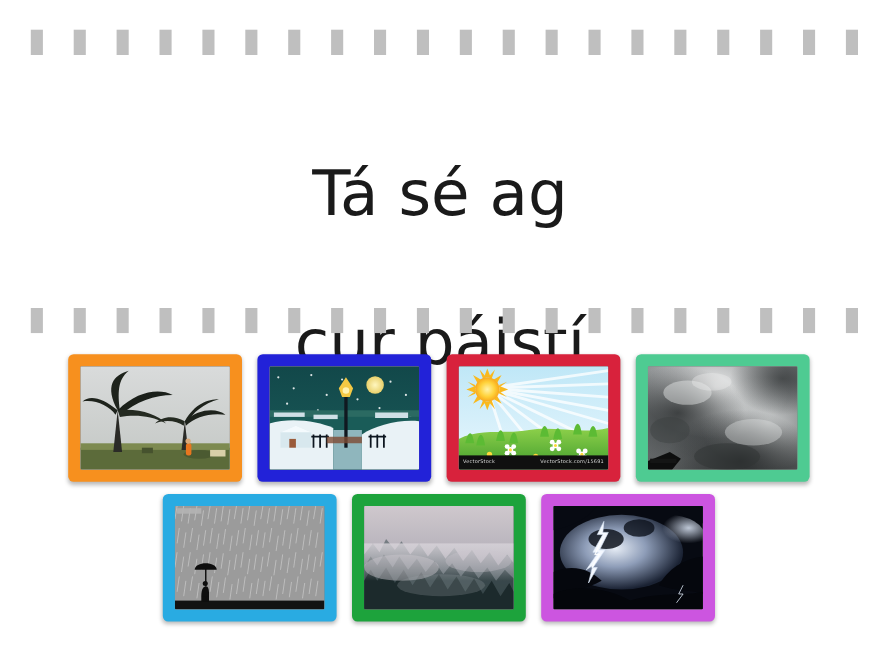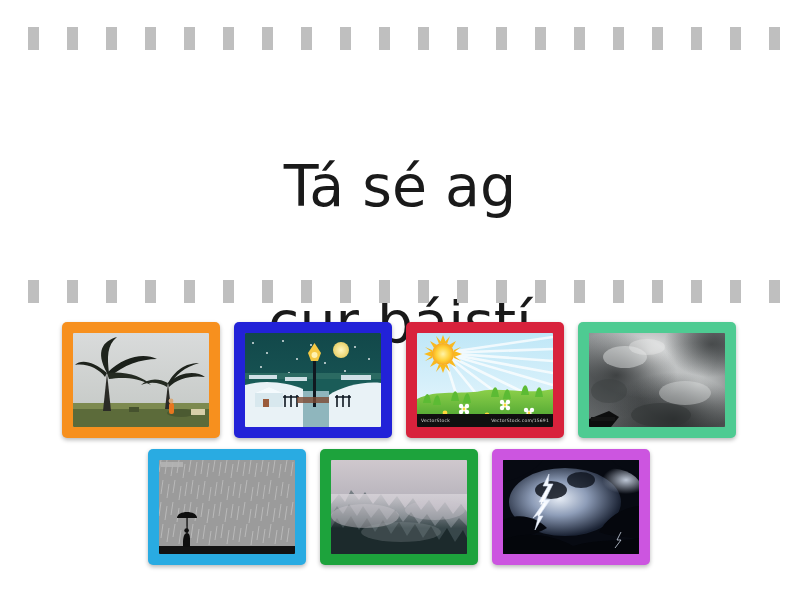--- a/index.html
+++ b/index.html
@@ -37,21 +37,21 @@
 
   .dash-inner {
     display: flex;
     align-items: center;
     padding-left: 28px;
   }
 
   
   .prompt {
     position: absolute;
-    top: 84px;
+    top: 74px;
     left: 0;
     width: 800px;
     text-align: center;
     font-size: 57px;
     line-height: 68px;
     color: #1a1a1a;
     font-family: "DejaVu Sans", sans-serif;
     font-weight: 400;
     letter-spacing: 0px;
     white-space: pre-line;

